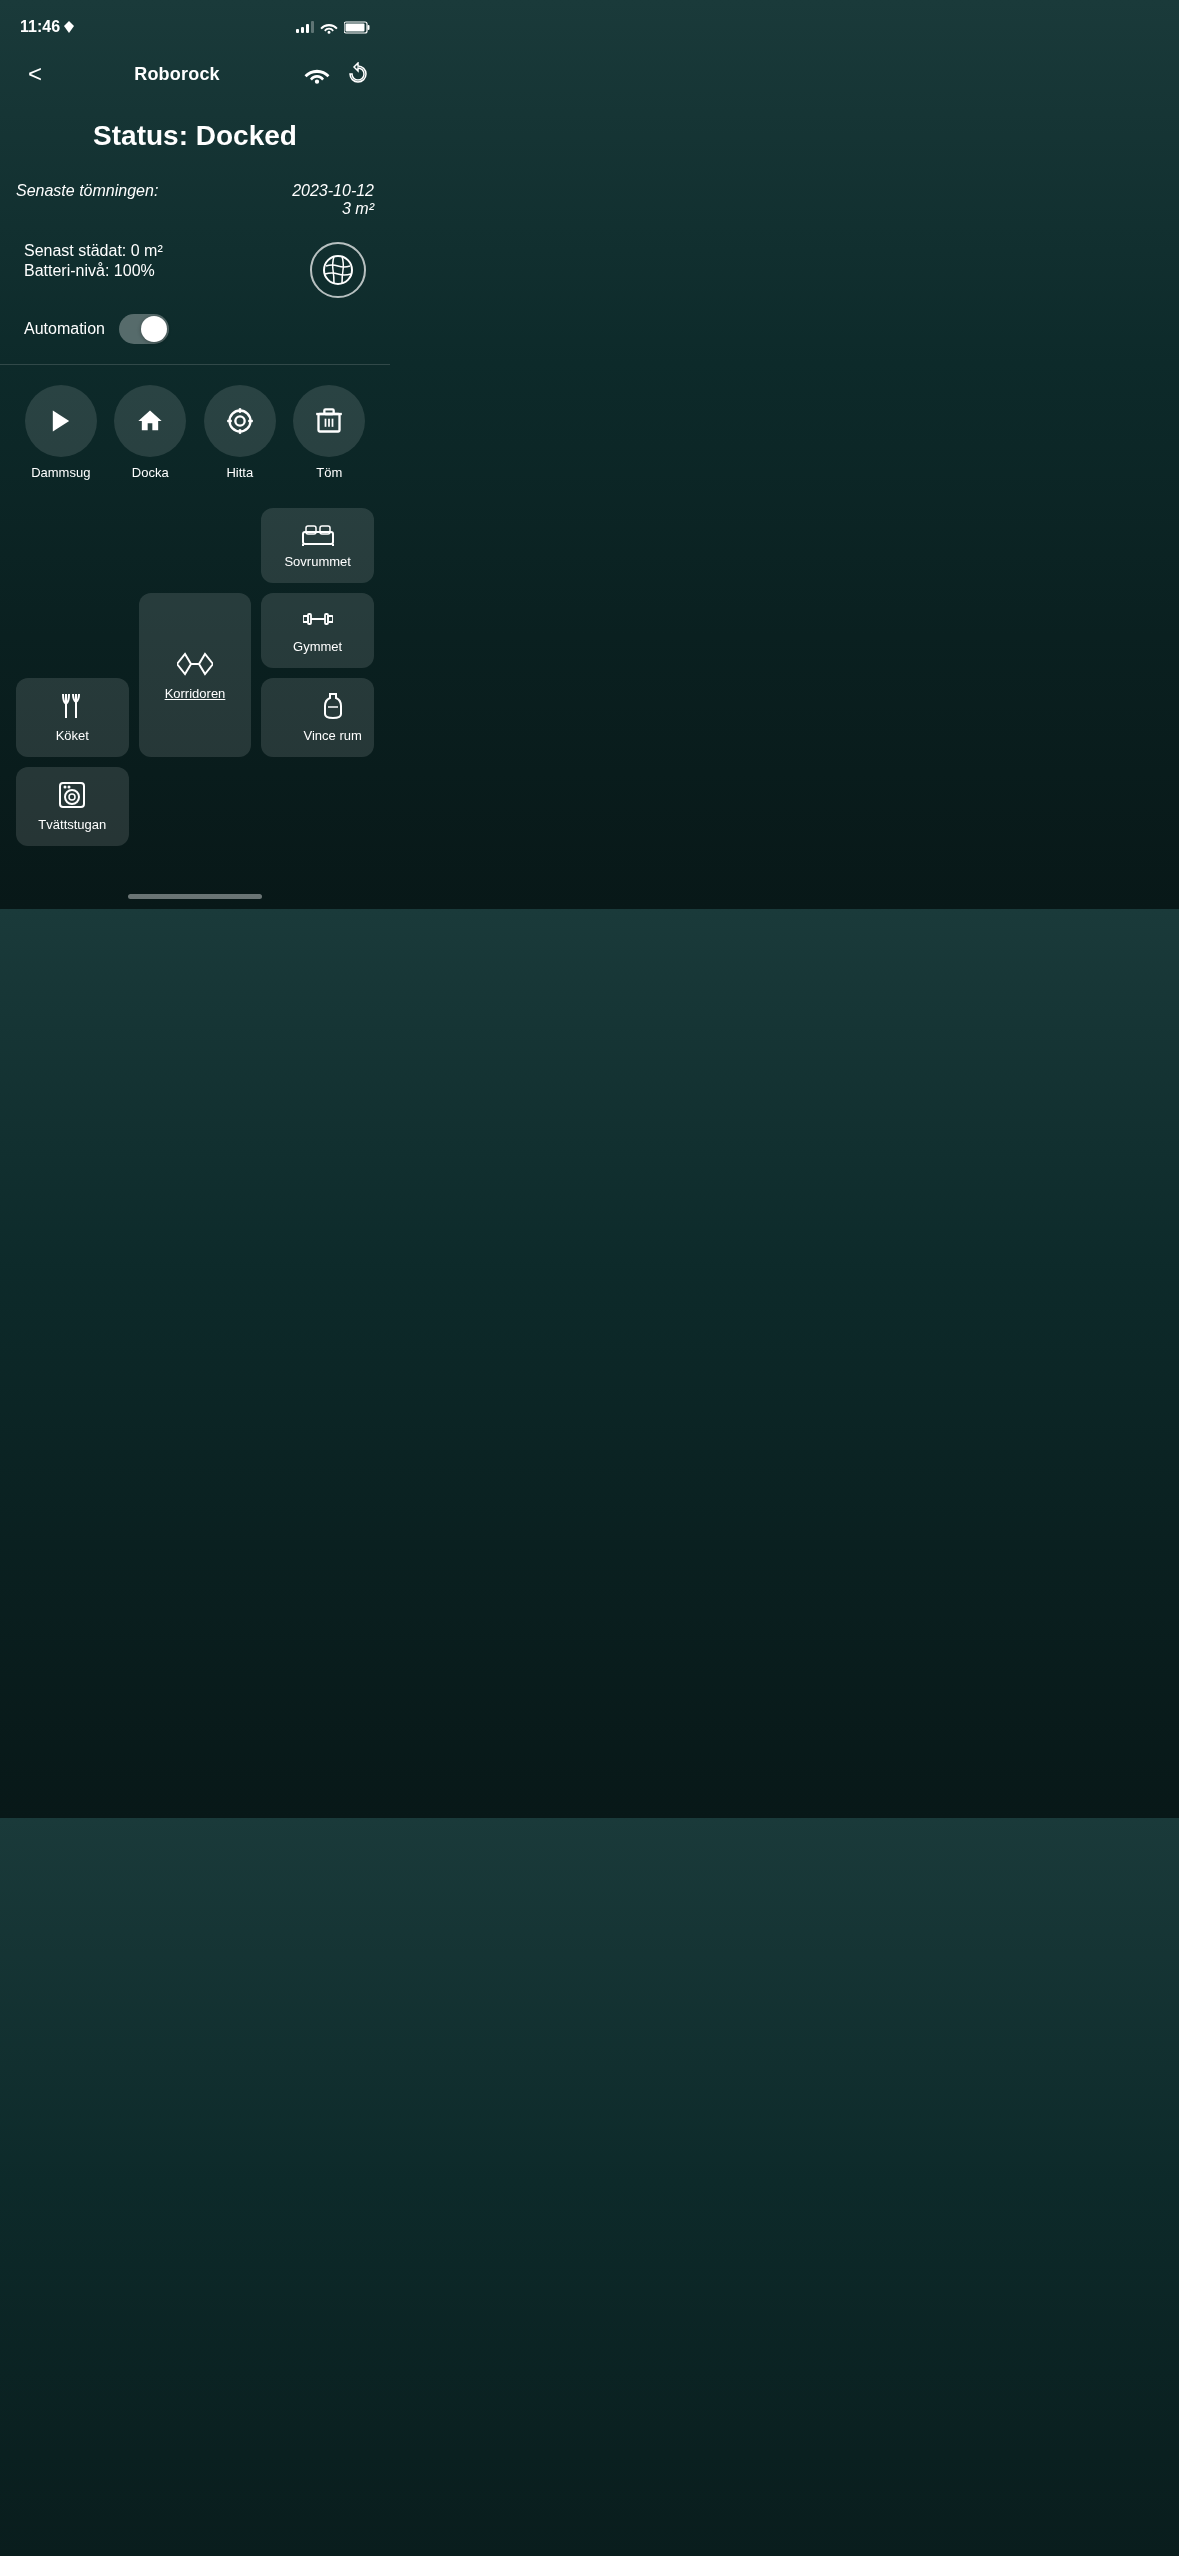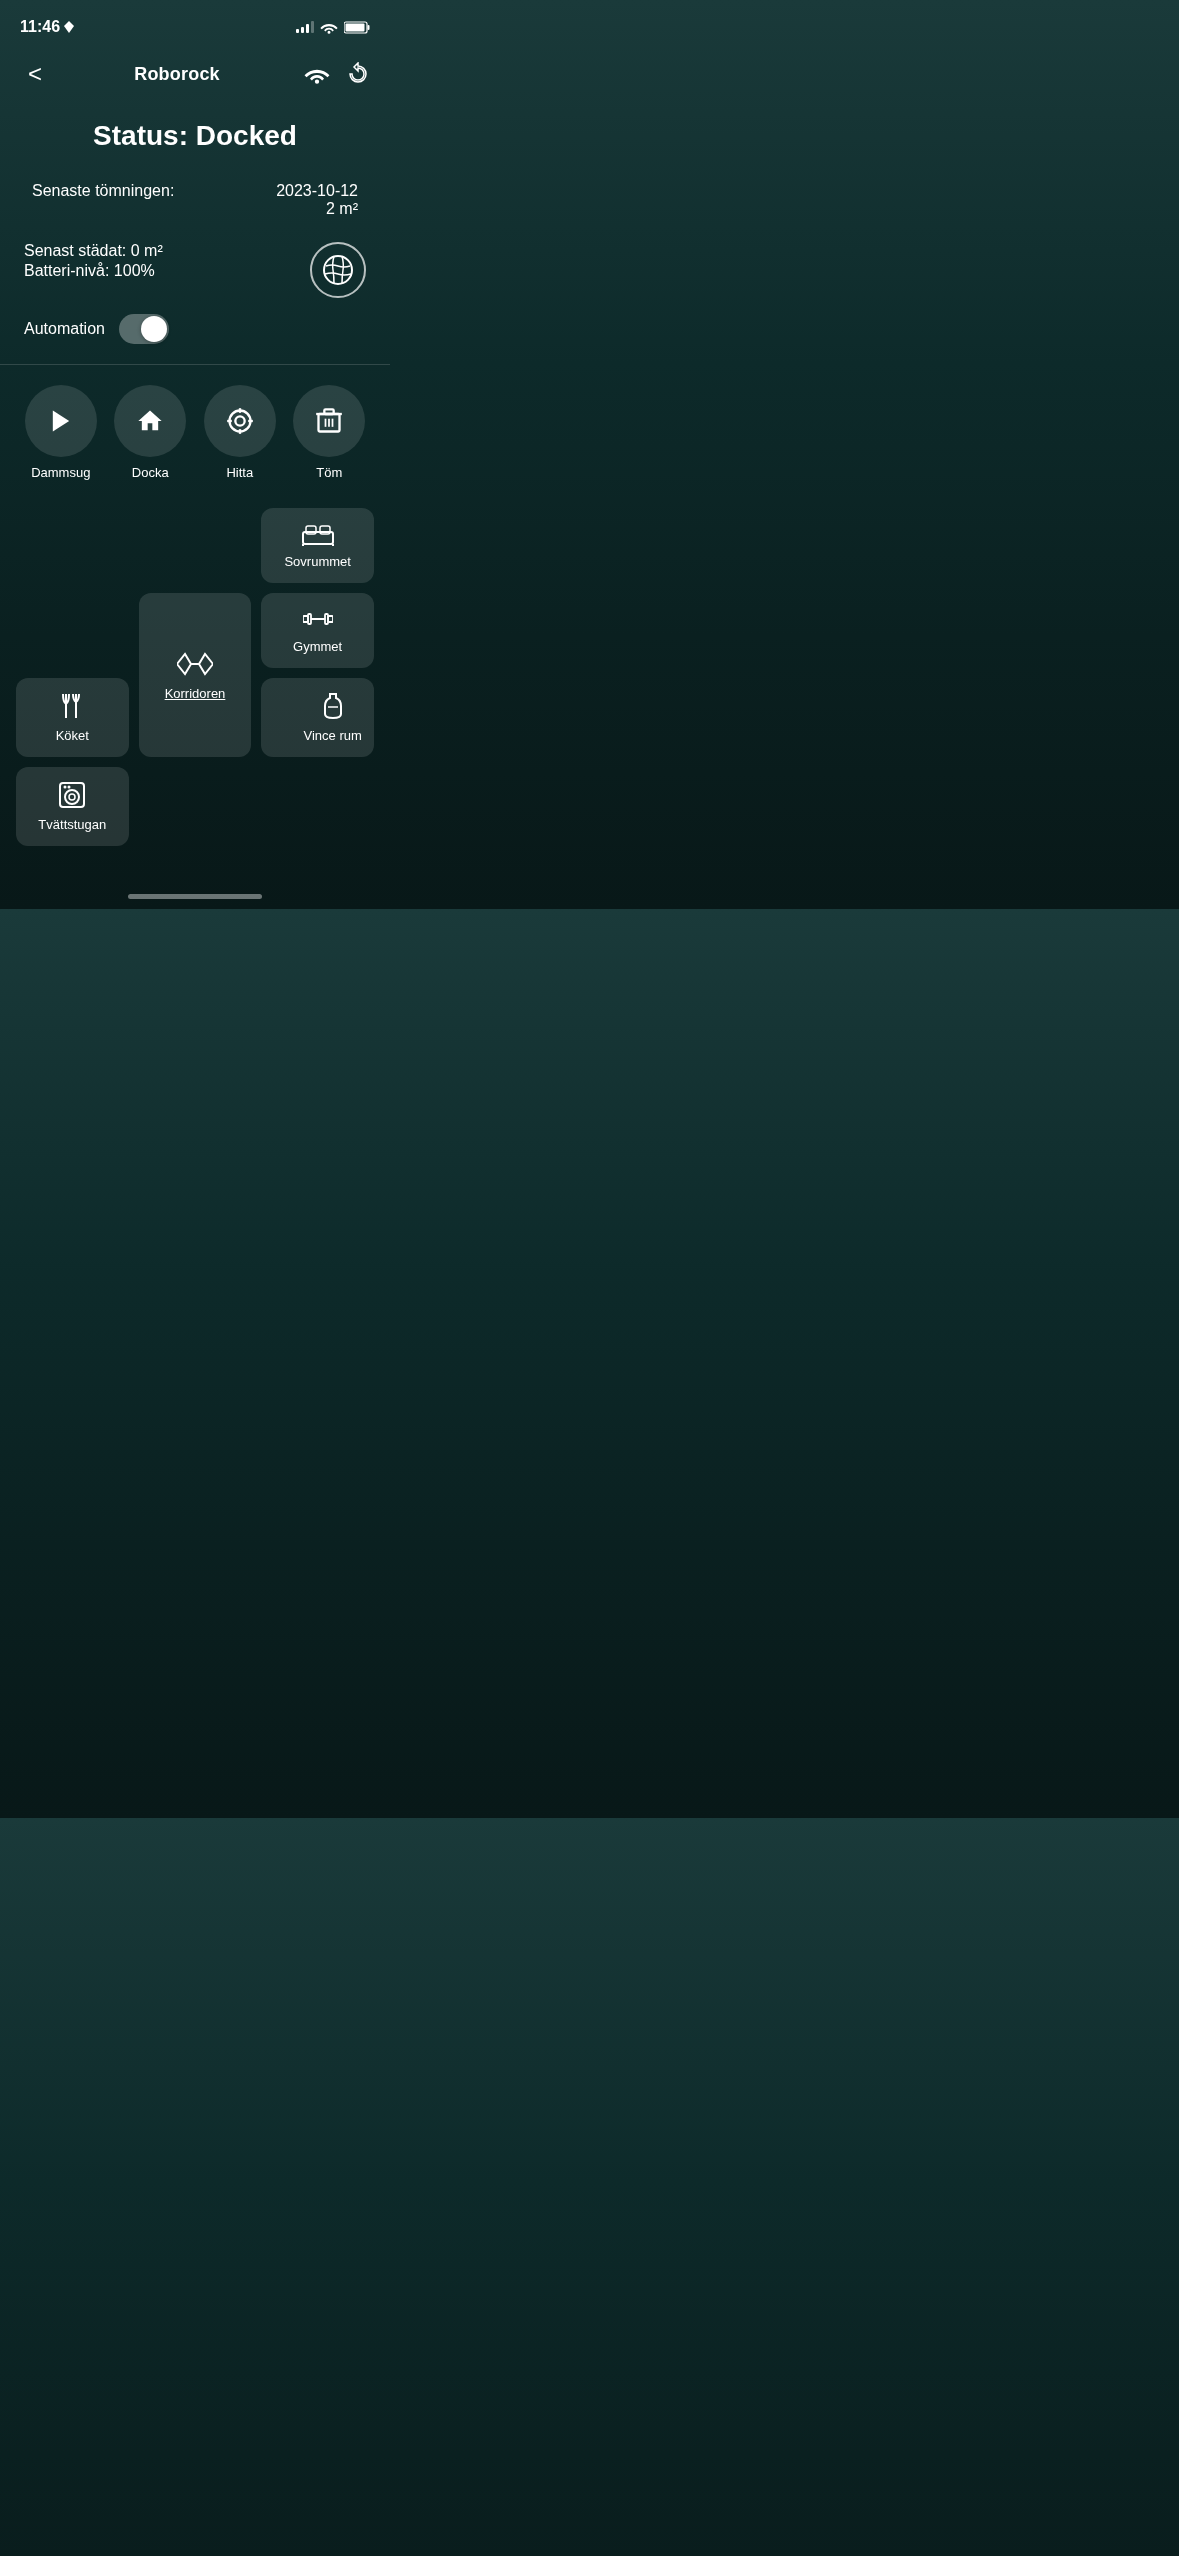--- a/index.html
+++ b/index.html
@@ -76,21 +76,22 @@
       padding: 12px 20px 20px;
     }
     .main-status {
       font-size: 28px;
       font-weight: 600;
       margin-bottom: 2px;
     }
 
     
     .info-section {
-      padding: 8px 32px 16px;
+      padding: 8px 16px 16px;
+      font-style: italic;
     }
     .info-row {
       display: flex;
       justify-content: space-between;
       align-items: flex-start;
       margin-bottom: 4px;
     }
     .info-label {
       font-size: 16px;
       font-weight: 400;
@@ -286,21 +287,21 @@
 
 <div class="status-section">
   <div class="main-status">Status: Docked</div>
 </div>
 
 <div class="info-section">
   <div class="info-row">
     <span class="info-label">Senaste tömningen:</span>
     <span class="info-value">
       <span>2023-10-12</span><br>
-      <span>2 m²</span>
+      <span>3 m²</span>
     </span>
   </div>
 </div>
 
 <div class="map-battery-row">
   <div class="text-info">
     <div class="info-row-simple">
       <span class="info-label">
         <span>Senast städat:</span>
         <span>0 m²</span>

